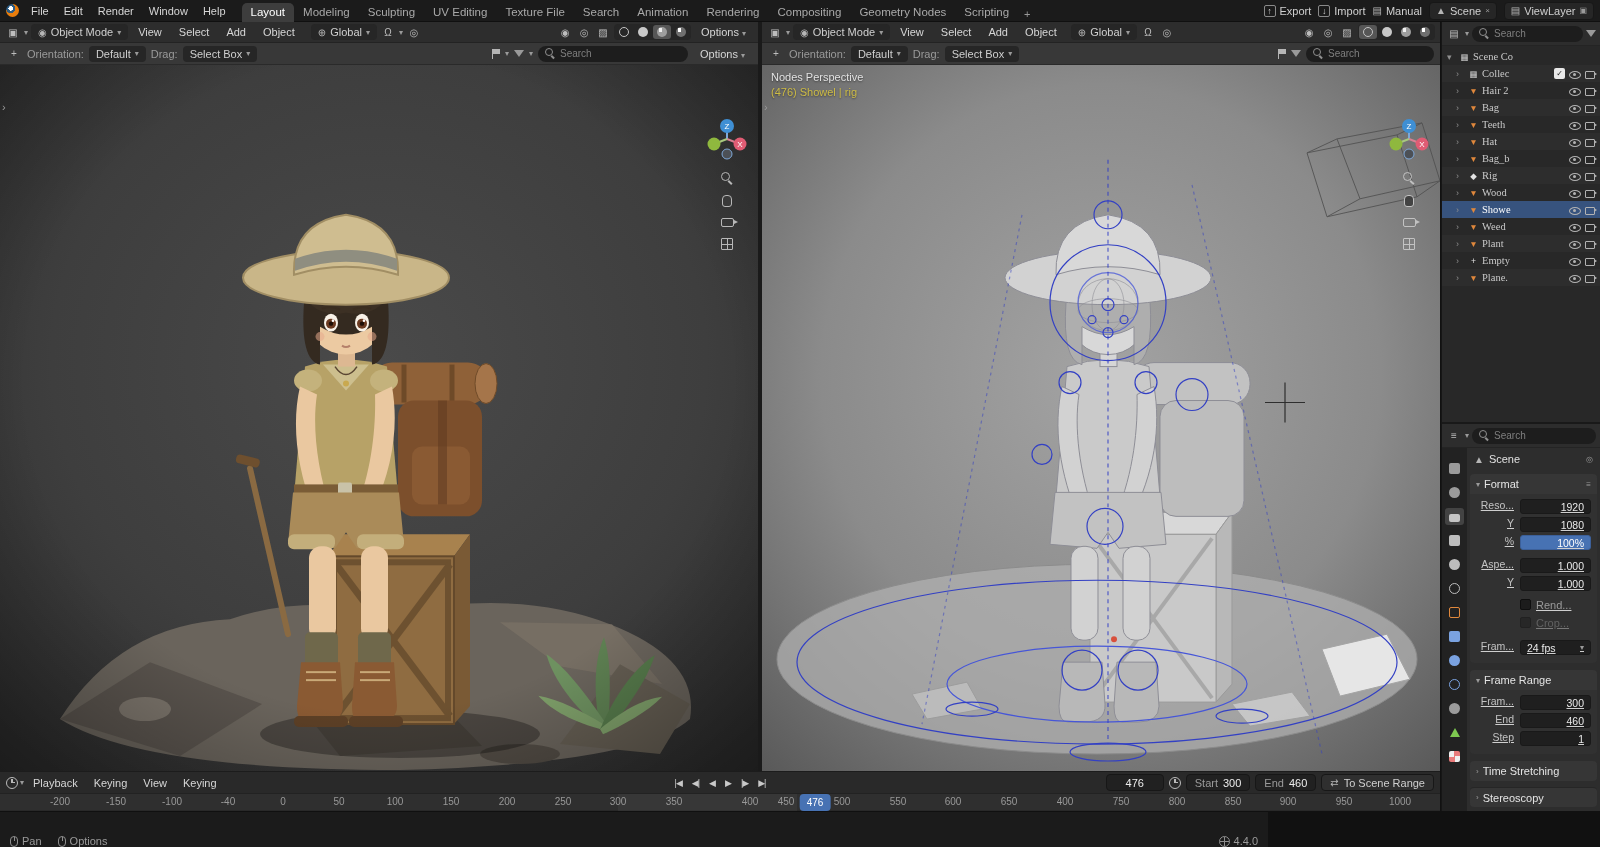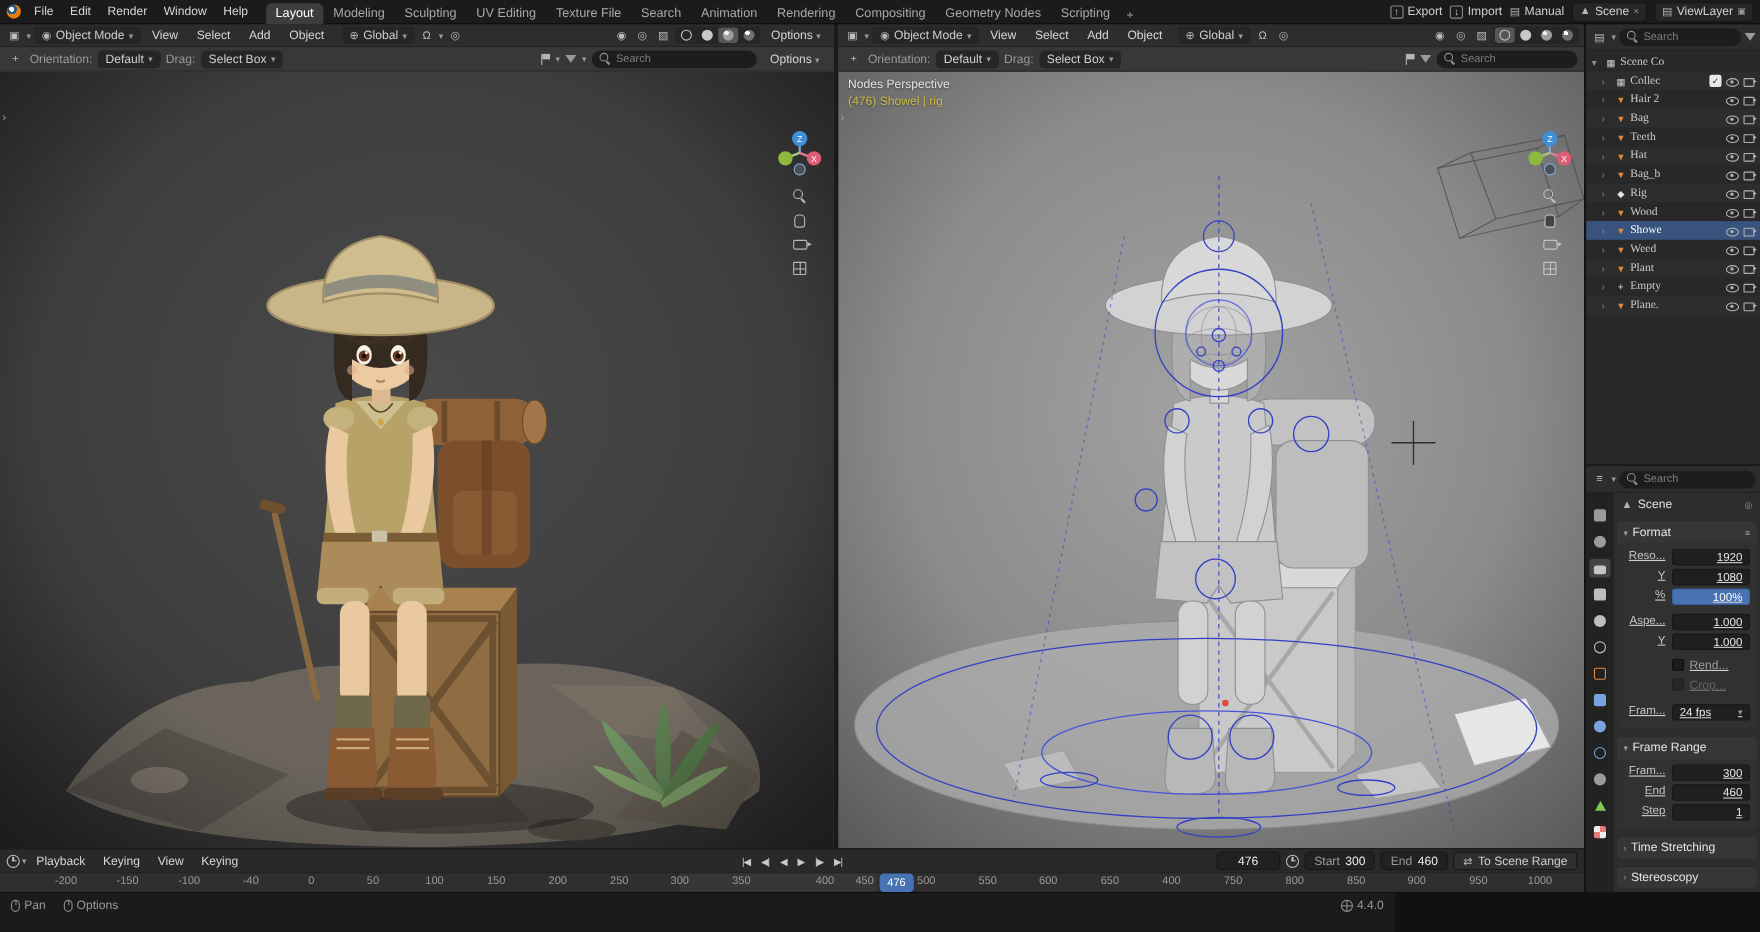--- a/index.html
+++ b/index.html
@@ -120,21 +120,21 @@
 .psec-body{background:#313131;border-radius:0 0 4px 4px;margin:0 3px;padding:4px 6px 5px 0;}
 .prow{display:flex;align-items:flex-start;height:17px;margin:1px 0;text-decoration:underline;}
 .plabel{width:50px;flex:0 0 auto;text-align:right;padding-right:6px;color:#c3c3c3;white-space:nowrap;overflow:hidden;font-size:10.5px;}
 .num{flex:1;height:15px;background:#1f1f1f;border:1px solid #191919;border-radius:3px;display:flex;align-items:center;justify-content:flex-end;padding:0 6px;color:#e8e8e8;font-size:10.5px;min-width:0;}
 .num.blue{background:#4772b3;border-color:#3c609a;color:#fff;}
 .num.dd{justify-content:space-between;}
 .cbx{width:11px;height:11px;border-radius:2px;background:#1c1c1c;border:1px solid #0f0f0f;margin-right:5px;flex:0 0 auto;}
 .prow.off{opacity:.45;}
 .gapline{height:4px;}
 
-#statusbar{position:absolute;left:0;top:811px;width:1268px;height:36px;background:#1b1b1b;border-top:1px solid #101010;display:flex;align-items:flex-start;padding:5px 10px 0;color:#9a9a9a;}
+#statusbar{position:absolute;left:0;top:811px;width:1268px;height:36px;background:#1b1b1b;border-top:1px solid #101010;display:flex;align-items:flex-end;padding:5px 10px 0;color:#9a9a9a;}
 .ico-mouse{width:8px;height:11px;border:1px solid #8e8e8e;border-radius:4px;position:relative;display:inline-block;margin-right:4px;}
 .ico-mouse::after{content:"";position:absolute;left:3px;top:0;width:1px;height:4px;background:#8e8e8e;}
 .sb-item{display:flex;align-items:center;margin-right:16px;}
 .ico-globe{width:11px;height:11px;border:1.2px solid #8e8e8e;border-radius:50%;position:relative;display:inline-block;margin-right:4px;}
 .ico-globe::before{content:"";position:absolute;left:4px;top:0;width:1px;height:9px;background:#8e8e8e;}
 .ico-globe::after{content:"";position:absolute;left:0;top:4px;width:9px;height:1px;background:#8e8e8e;}
 .ico-funnel{width:0;height:0;border-left:5px solid transparent;border-right:5px solid transparent;border-top:7px solid #9a9a9a;flex:0 0 auto;}
 .ico-flag{width:8px;height:10px;border-left:1.4px solid #b5b5b5;position:relative;flex:0 0 auto;}
 .ico-flag::after{content:"";position:absolute;left:0;top:0;width:7px;height:5px;background:#b5b5b5;}
 </style>

